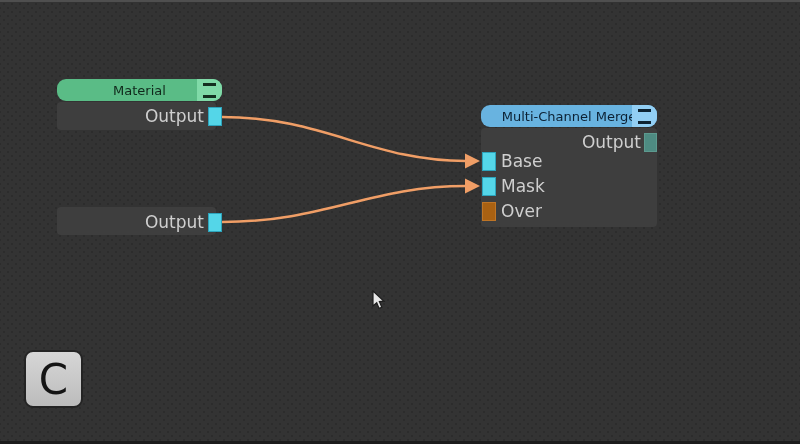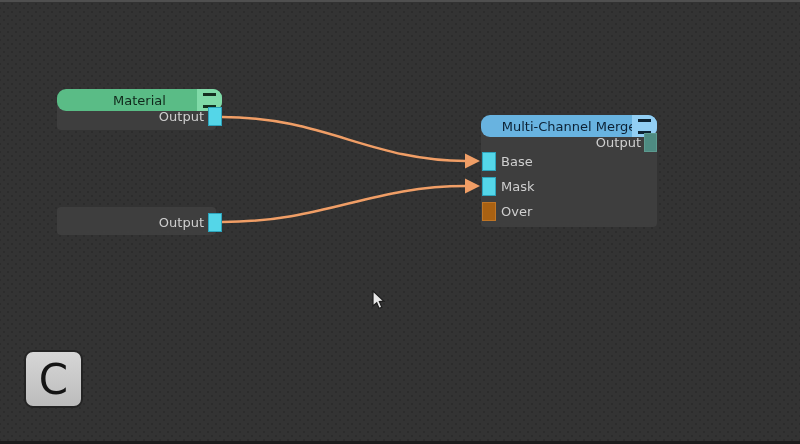--- a/index.html
+++ b/index.html
@@ -19,42 +19,41 @@
   .edge-bottom{position:absolute;left:0;bottom:0;width:800px;height:3px;background:#1c1c1c;}
 
   .wires{position:absolute;left:0;top:0;width:800px;height:444px;}
 
   .node{position:absolute;}
   .node-header{
     position:absolute;left:0;top:0;right:0;height:22px;
     border-radius:9px;
     display:flex;align-items:center;justify-content:center;
     font-size:13px;
-    margin-top:10px;
   }
   .green-header{background:#5abc86;color:#10281b;}
   .blue-header{background:#68b3e0;color:#0c2133;}
   .menu-cap{
     position:absolute;right:0;top:0;width:25px;height:22px;
     border-radius:0 9px 9px 0;
     display:flex;align-items:center;justify-content:center;
   }
   .green-cap{background:#80daa8;}
   .blue-cap{background:#92cff4;}
   .eq-icon{display:block;width:13px;height:9px;border-top:3px solid;border-bottom:3px solid;}
   .green-cap .eq-icon{border-color:#143020;}
   .blue-cap .eq-icon{border-color:#0e2433;}
 
   .node-body{
     position:absolute;left:0;
     background:#3e3e3e;border-radius:4px;
   }
   .port-label{
     position:absolute;height:19px;line-height:19px;
-    font-size:13px;color:#cfcfcf;white-space:nowrap;
+    font-size:17px;color:#cfcfcf;white-space:nowrap;
   }
   .right-label{text-align:right;}
   .port{position:absolute;display:block;box-sizing:border-box;}
   .cyan-port{width:14px;height:19px;background:#54d6e8;border:1px solid #2da4bc;}
   .teal-port{width:13px;height:19px;background:#4e8b82;border:1px solid #5d9a8f;}
   .mask-port{width:14px;height:19px;background:#a96112;border:1px solid #bf7526;}
 
   .keycap{
     position:absolute;left:24px;top:350px;width:59px;height:58px;
     box-sizing:border-box;border:2px solid #242424;border-radius:9px;

